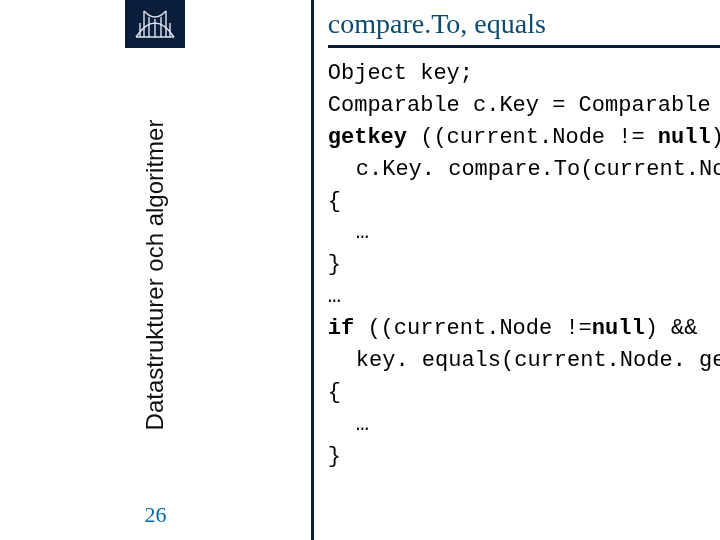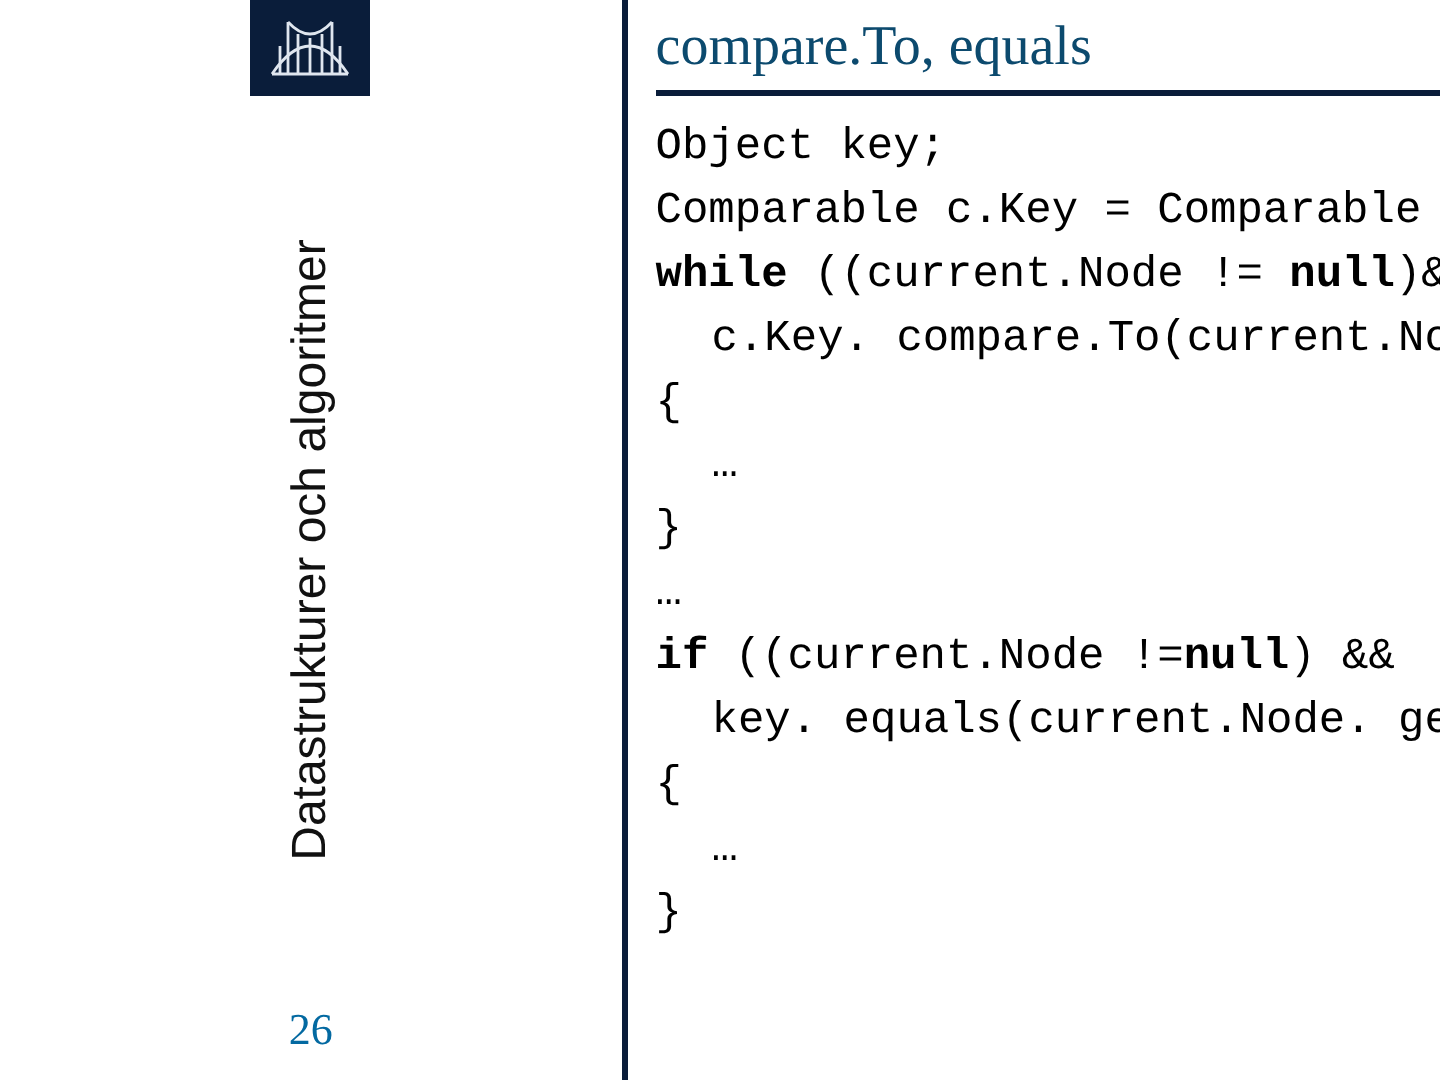--- a/index.html
+++ b/index.html
@@ -97,21 +97,21 @@
     <div class="page-number">26</div>
   </div>
 
   <div class="main">
     <div class="title-row">
       <h1>compare.To, equals</h1>
     </div>
 
     <div class="code-area"><span>Object key;</span>
 <span>Comparable c.Key = Comparable (key);</span>
-<span><span class="kw">while</span><span> ((current.Node != </span><span class="kw">null</span><span>)&amp;&amp;</span></span>
+<span><span class="kw">getkey</span><span> ((current.Node != </span><span class="kw">null</span><span>)&amp;&amp;</span></span>
 <span class="indent">c.Key. compare.To(current.Node. getkey())&gt;0)</span><span>{</span>
 <span class="indent">…</span><span>}</span>
 <span>…</span>
 <span><span class="kw">if</span><span> ((current.Node !=</span><span class="kw">null</span><span>) &amp;&amp;</span></span>
 <span class="indent">key. equals(current.Node. getkey()))</span><span>{</span>
 <span class="indent">…</span><span>}</span></div>
   </div>
 
 </div>
 

